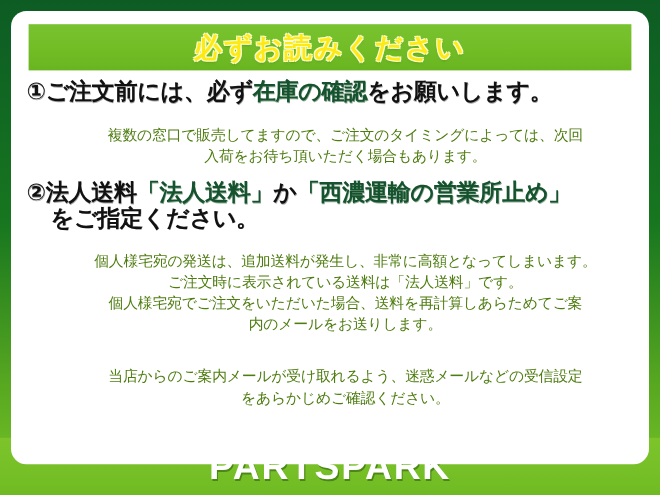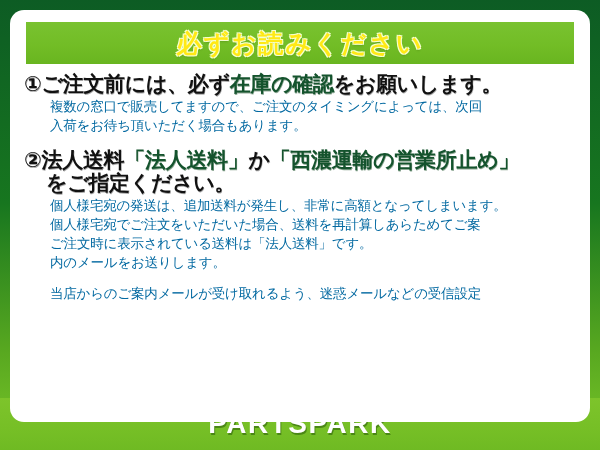--- a/index.html
+++ b/index.html
@@ -31,21 +31,21 @@
     bottom: 0;
     height: 52px;
     background: linear-gradient(to bottom, #7dc42b 0%, #76bf26 60%, #6fba23 100%);
     display: flex;
     align-items: center;
     justify-content: center;
     z-index: 1;
   }
   .brand-text {
     color: #ffffff;
-    font-size: 28px;
+    font-size: 34px;
     font-weight: bold;
     letter-spacing: 1.5px;
     text-shadow: 1px 2px 0 rgba(40,90,10,0.55);
   }
 
   
   .card {
     position: absolute;
     left: 10px;
     top: 10px;
@@ -106,27 +106,28 @@
   }
   .headline.indent {
     padding-left: 22px;
   }
   .hl-green {
     color: #14532d;
     text-shadow: 0.5px 0.5px 0 rgba(0,60,15,0.45);
   }
 
   .subtext {
-    color: #0369a1;
+    color: #4d7c0f;
     font-size: 13.5px;
     line-height: 1.42;
     padding-left: 26px;
     letter-spacing: -0.2px;
-    margin-top: 1px;
+    margin-top: 17px;
     white-space: nowrap;
+    text-align: center;
   }
 
   .spacer-sm { height: 9px; }
   .spacer-md { height: 11px; }
 </style>
 </head>
 <body>
 
 <div class="poster">
 
@@ -146,31 +147,32 @@
         </div>
       </div>
 
       <div class="spacer-md"></div>
 
       <div class="item">
         <div class="headline"><span>②</span><span>法人送料</span><span class="hl-green">「法人送料」</span><span>か</span><span class="hl-green">「西濃運輸の営業所止め」</span></div>
         <div class="headline indent">をご指定ください。</div>
         <div class="subtext">
           <div>個人様宅宛の発送は、追加送料が発生し、非常に高額となってしまいます。</div>
+          <div>ご注文時に表示されている送料は「法人送料」です。</div>
           <div>個人様宅宛でご注文をいただいた場合、送料を再計算しあらためてご案</div>
-          <div>ご注文時に表示されている送料は「法人送料」です。</div>
           <div>内のメールをお送りします。</div>
         </div>
       </div>
 
       <div class="spacer-sm"></div>
 
       <div class="item">
         <div class="subtext">
           <div>当店からのご案内メールが受け取れるよう、迷惑メールなどの受信設定</div>
+          <div>をあらかじめご確認ください。</div>
         </div>
       </div>
 
     </div>
   </div>
 
   <div class="brand-band">
     <div class="brand-text">PARTSPARK</div>
   </div>
 

